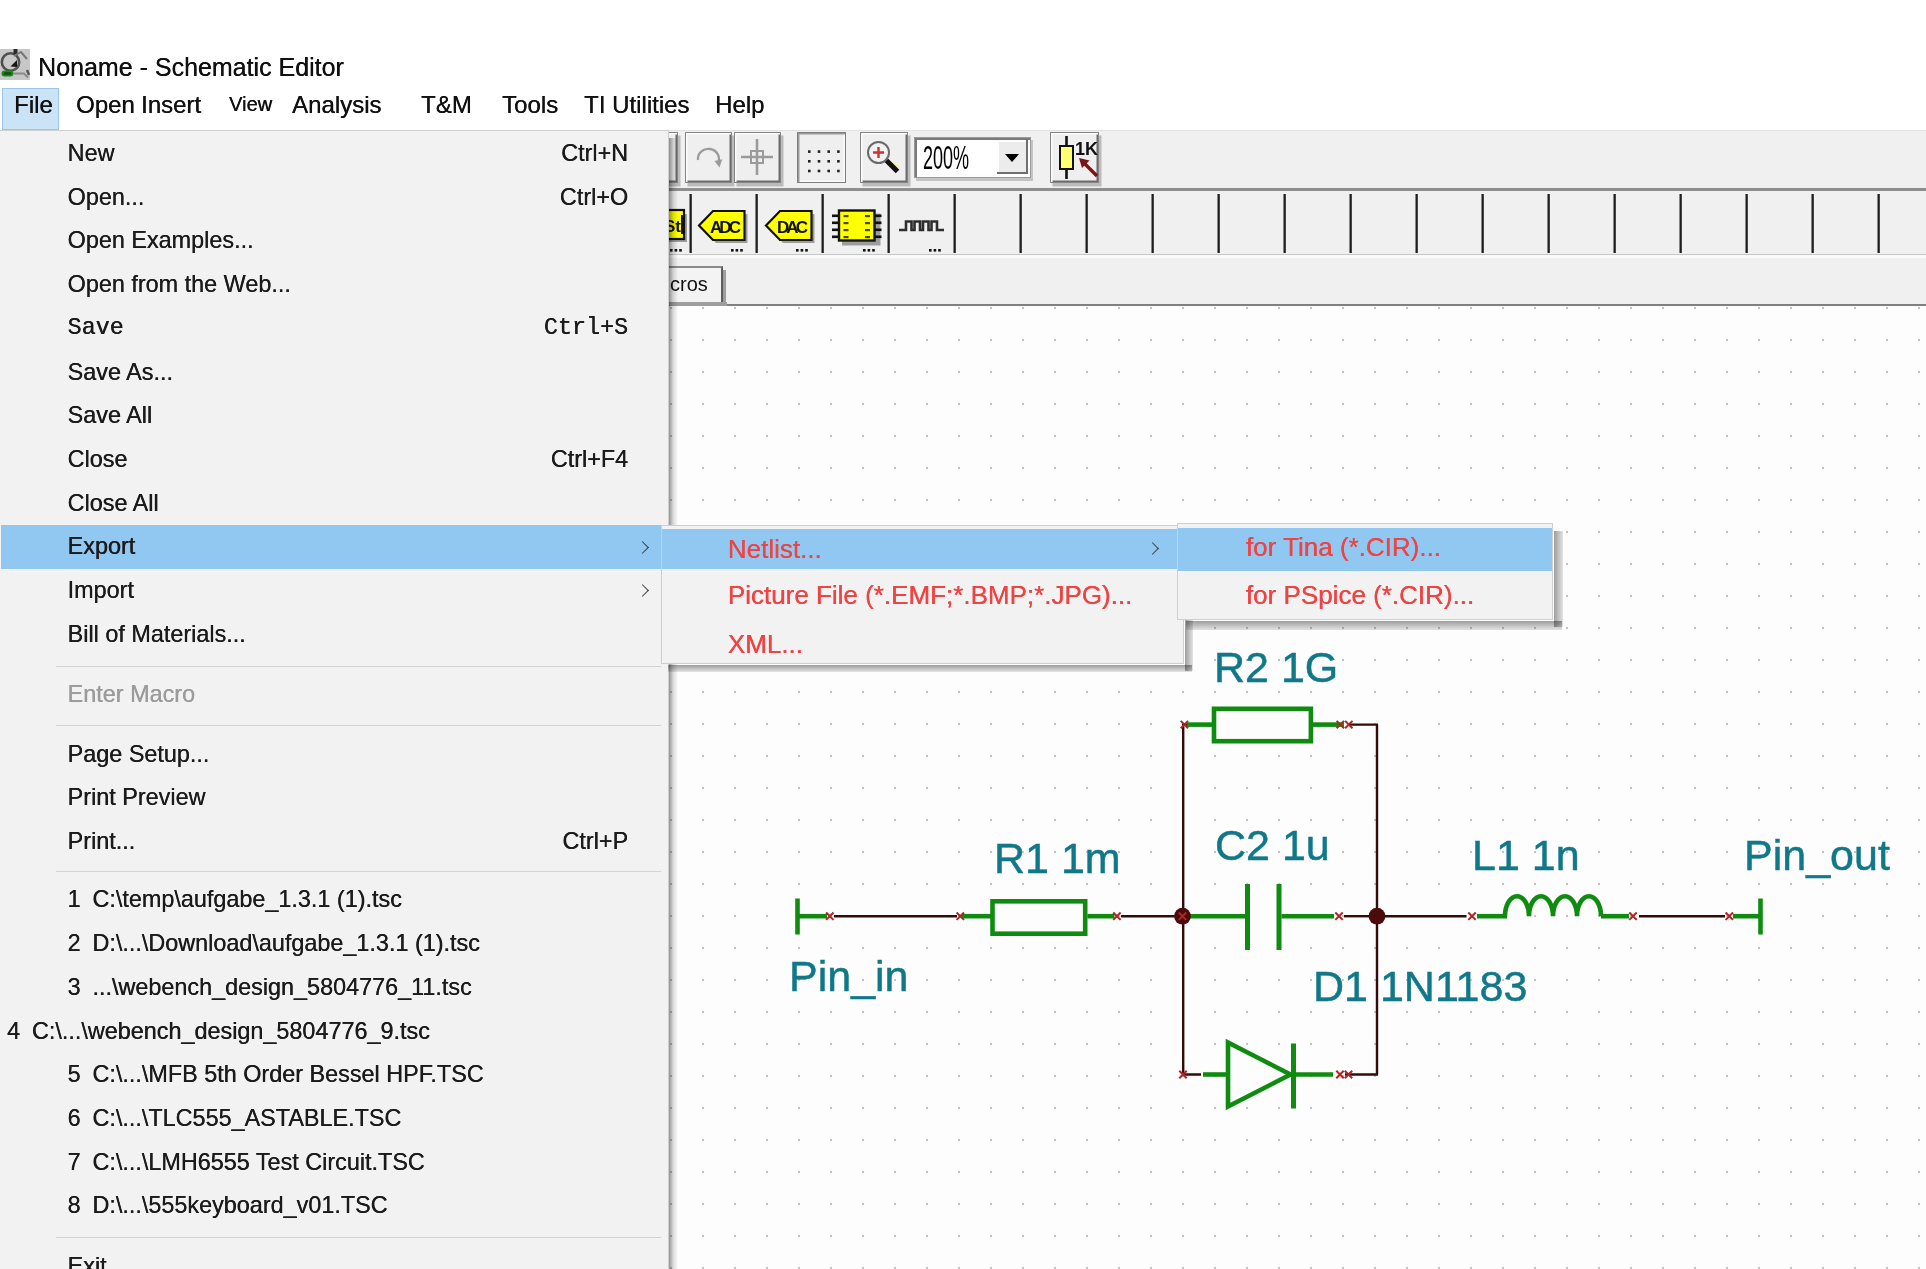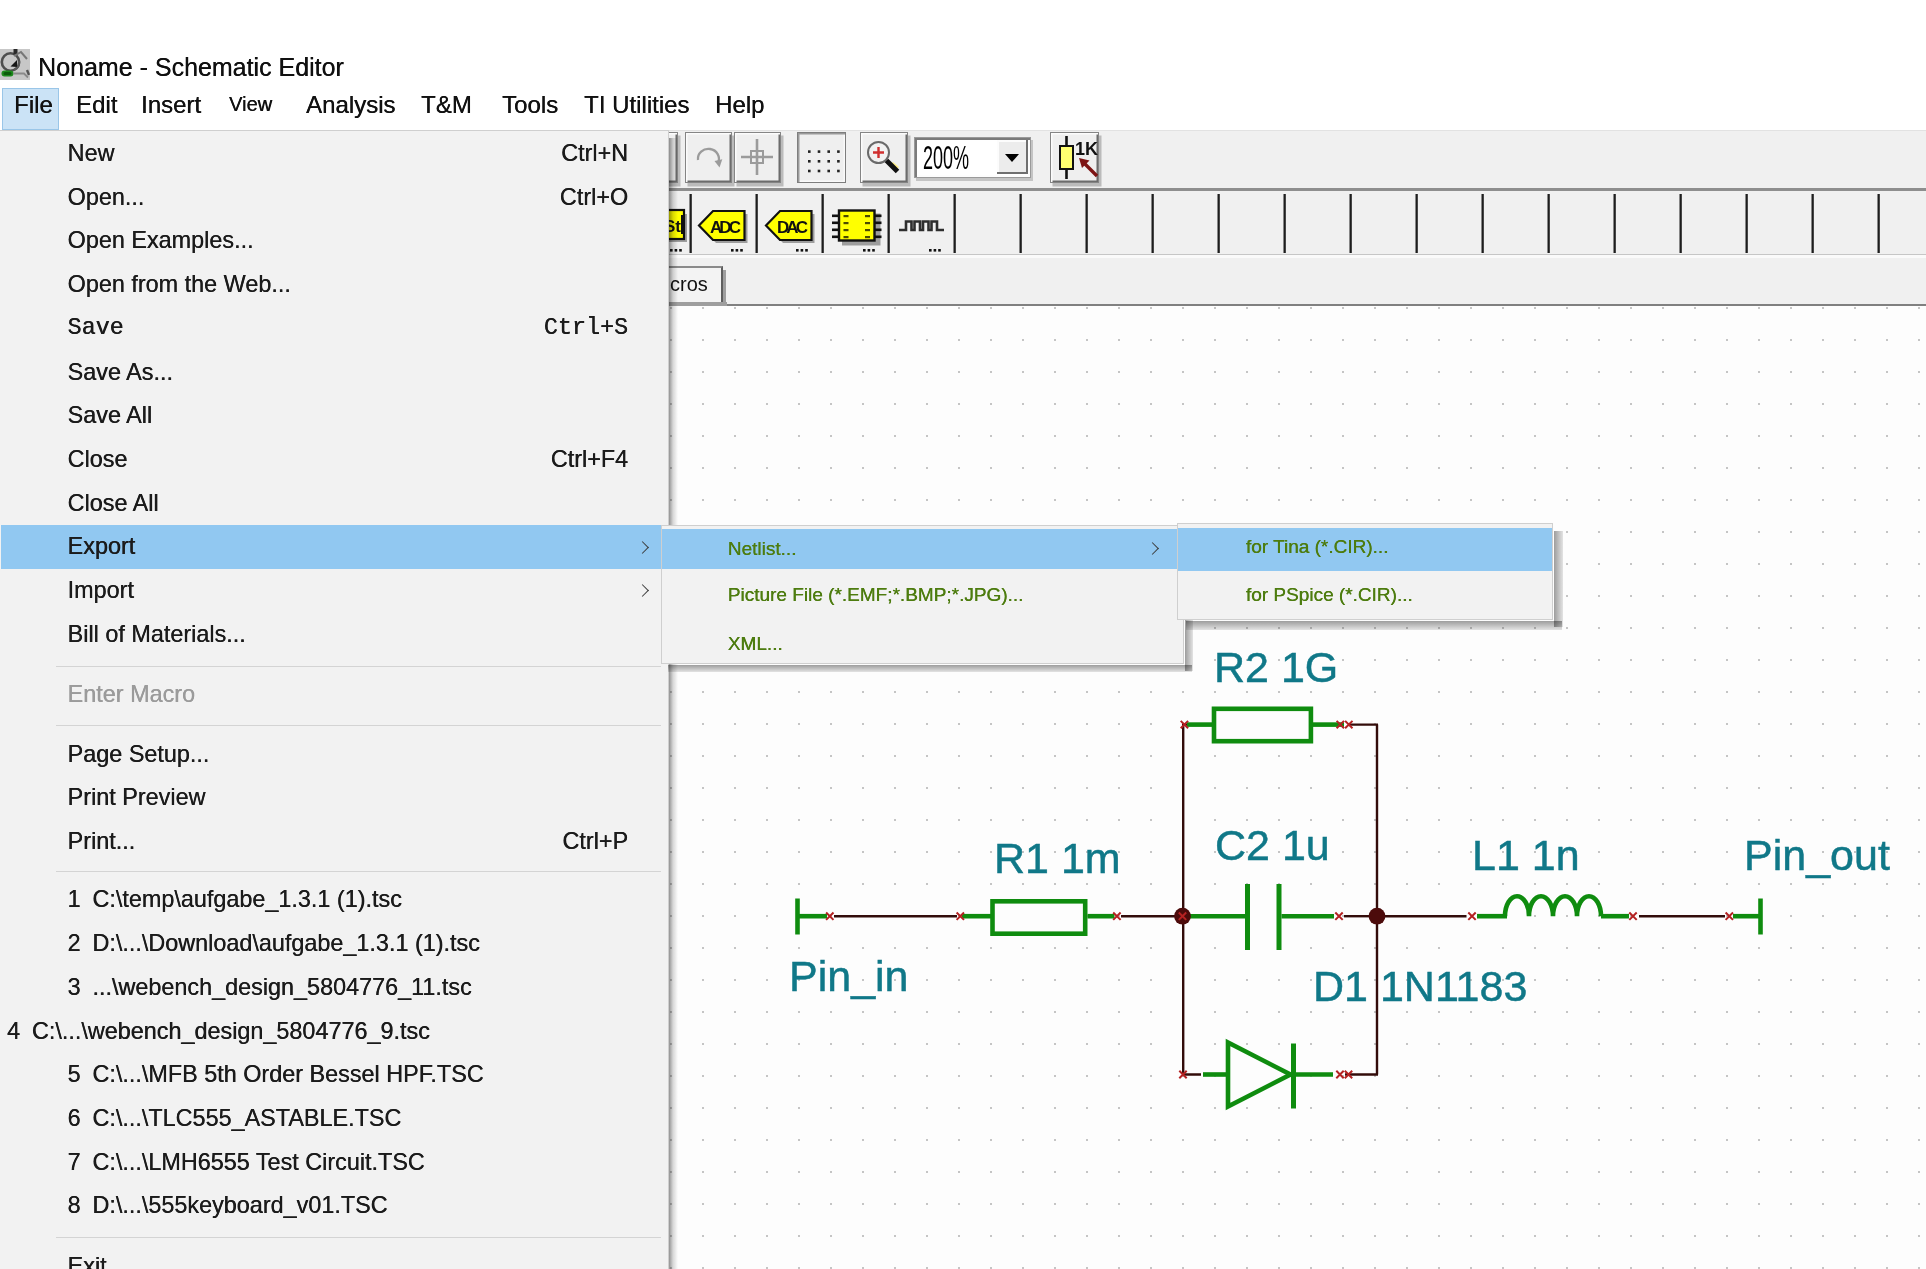--- a/index.html
+++ b/index.html
@@ -6,21 +6,21 @@
               font-family:"Liberation Sans", sans-serif; }
   .abs { position:absolute; }
   #page { position:relative; width:1926px; height:1269px;margin-top:45px; }
   .mi   { position:absolute; left:0; width:668px; height:43.7px; line-height:43.7px;
           font-size:23.4px; color:#1b1b1b; padding-left:67.5px; white-space:pre;
           text-shadow:0.35px 0 0 currentColor; }
   .hk   { position:absolute; right:40px; top:0; height:43.7px; line-height:43.7px; }
   .sep  { position:absolute; left:56px; width:605px; height:1px; background:#d4d4d4; }
   .chev { position:absolute; width:9px; height:9px; border-top:1.9px solid #3c3c3c;
           border-right:1.9px solid #3c3c3c; transform:rotate(45deg); }
-  .t    { position:absolute; font-size:19px; line-height:26px; color:#4d7c0f; white-space:pre;
+  .t    { position:absolute; font-size:26px; line-height:26px; color:#ef4444; white-space:pre;
           text-shadow:0.35px 0 0 currentColor; }
 </style></head>
 <body>
 <div id="page">
 
 <div class="abs" style="left:0;top:0;width:1926px;height:43px;background:#fff;"></div>
 <svg class="abs" style="left:0px;top:4px" width="30" height="31" viewBox="0 0 30 31">
   <rect x="0" y="0" width="30" height="31" fill="#c7c7c7"></rect>
   <circle cx="10.5" cy="13" r="8.7" fill="none" stroke="#4e4e4e" stroke-width="2.6"></circle>
   <path d="M15.5 0 V 5.5" stroke="#2a2a2a" stroke-width="4"></path>
@@ -29,24 +29,24 @@
   <path d="M19 12 a 8 8 0 0 1 -5 9" fill="none" stroke="#5a5a5a" stroke-width="2"></path>
   <rect x="1.5" y="21.5" width="12" height="6" rx="3" fill="#1d8a1d"></rect>
   <rect x="3.5" y="23" width="8" height="3" rx="1.5" fill="#0c5c0c"></rect>
   <path d="M13.5 24.5 H 24 l 4 4" stroke="#8a8a8a" stroke-width="1.8" fill="none"></path>
   <path d="M27 21 l 2 5" stroke="#555" stroke-width="2.4"></path>
 </svg>
 <div class="abs" style="left:38px;top:8px;font-size:25px;line-height:28px;color:#101010;text-shadow:0.35px 0 0 #101010;">Noname - Schematic Editor</div>
 <div class="abs" style="left:0;top:43px;width:1926px;height:42px;background:#fff;"></div>
 <div class="abs" style="left:2px;top:43px;width:57px;height:42px;background:#cbe3f6;border:1px solid #9ac6e8;"></div>
 <div class="abs" style="left:14px;top:43px;height:42px;line-height:33px;font-size:24px;color:#111;text-shadow:0.35px 0 0 #111;">File</div>
-<div class="abs" style="left:76px;top:43px;height:42px;line-height:33px;font-size:24px;color:#111;text-shadow:0.35px 0 0 #111;">Edit</div>
+<div class="abs" style="left:76px;top:43px;height:42px;line-height:33px;font-size:24px;color:#111;text-shadow:0.35px 0 0 #111;">Open</div>
 <div class="abs" style="left:141px;top:43px;height:42px;line-height:33px;font-size:24px;color:#111;text-shadow:0.35px 0 0 #111;">Insert</div>
 <div class="abs" style="left:229px;top:43px;height:42px;line-height:33px;font-size:20px;color:#111;text-shadow:0.35px 0 0 #111;">View</div>
-<div class="abs" style="left:306px;top:43px;height:42px;line-height:33px;font-size:24px;color:#111;text-shadow:0.35px 0 0 #111;">Analysis</div>
+<div class="abs" style="left:292px;top:43px;height:42px;line-height:33px;font-size:24px;color:#111;text-shadow:0.35px 0 0 #111;">Analysis</div>
 <div class="abs" style="left:421px;top:43px;height:42px;line-height:33px;font-size:24px;color:#111;text-shadow:0.35px 0 0 #111;">T&amp;M</div>
 <div class="abs" style="left:502px;top:43px;height:42px;line-height:33px;font-size:24px;color:#111;text-shadow:0.35px 0 0 #111;">Tools</div>
 <div class="abs" style="left:584px;top:43px;height:42px;line-height:33px;font-size:24px;color:#111;text-shadow:0.35px 0 0 #111;">TI Utilities</div>
 <div class="abs" style="left:715px;top:43px;height:42px;line-height:33px;font-size:24px;color:#111;text-shadow:0.35px 0 0 #111;">Help</div>
 
 <div class="abs" style="left:0;top:85px;width:1926px;height:60px;background:#f0f0f0;border-top:1px solid #e2e2e2;"></div>
 <div class="abs" style="left:628px;top:87px;width:50px;height:51px;background:#efefef;border:1.5px solid #858585;box-shadow:inset 1.5px 1.5px 0 #fcfcfc, inset -1.5px -1.5px 0 #6c6c6c, 2.5px 3.5px 0 rgba(0,0,0,0.22);"></div>
 <div class="abs" style="left:684.5px;top:87px;width:47px;height:51px;background:#efefef;border:1.5px solid #858585;box-shadow:inset 1.5px 1.5px 0 #fcfcfc, inset -1.5px -1.5px 0 #6c6c6c, 2.5px 3.5px 0 rgba(0,0,0,0.22);"></div>
 <div class="abs" style="left:733.5px;top:87px;width:47px;height:51px;background:#efefef;border:1.5px solid #858585;box-shadow:inset 1.5px 1.5px 0 #fcfcfc, inset -1.5px -1.5px 0 #6c6c6c, 2.5px 3.5px 0 rgba(0,0,0,0.22);"></div>
 <div class="abs" style="left:796.5px;top:87px;width:49px;height:51px;background:#efefef;border:1.5px solid #7e7e7e;box-shadow:inset 1.5px 1.5px 0 #9a9a9a, inset -1.5px -1.5px 0 #fafafa;"></div>

